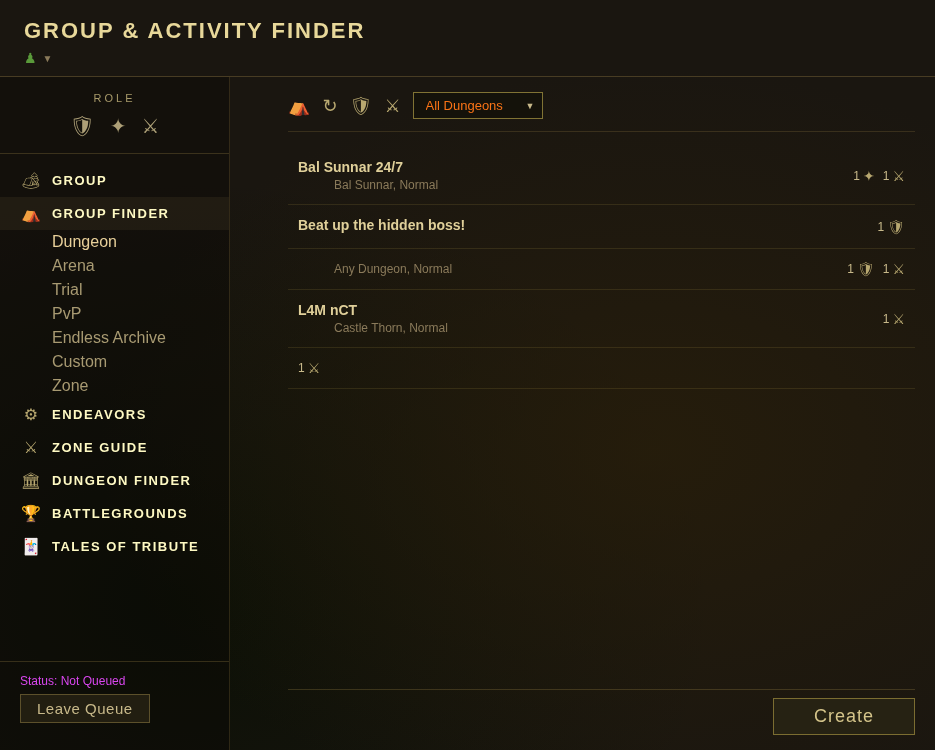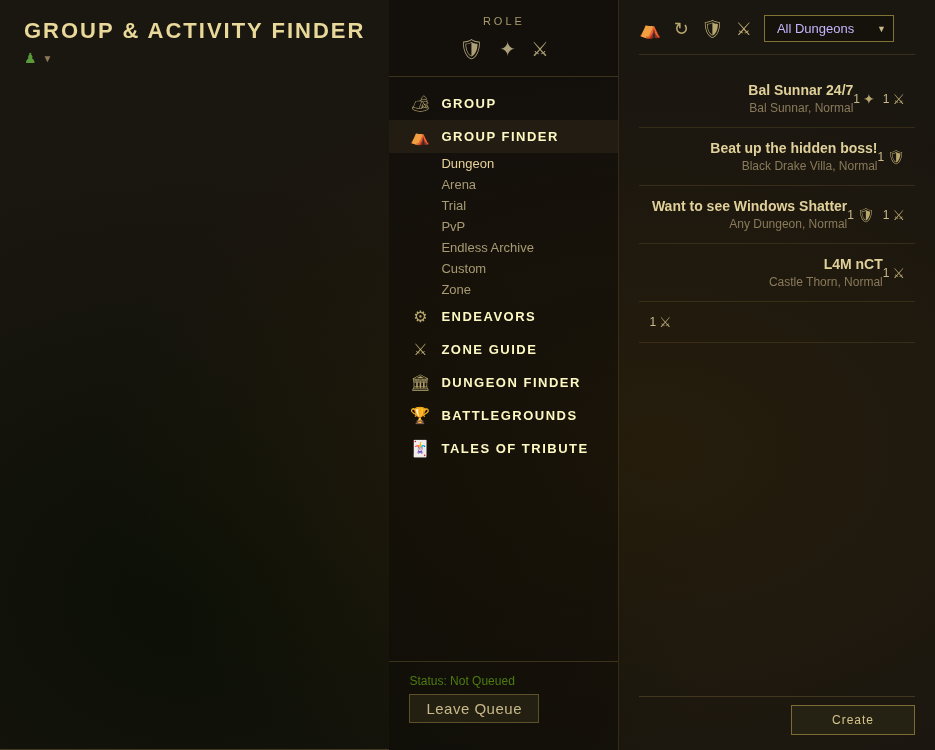--- a/index.html
+++ b/index.html
@@ -23,21 +23,21 @@
         radial-gradient(ellipse at 70% 60%, rgba(40,30,10,0.8) 0%, transparent 60%),
         radial-gradient(ellipse at 20% 80%, rgba(10,15,5,0.9) 0%, transparent 50%);
       pointer-events: none;
       z-index: 0;
     }
 
     .page-wrapper {
       position: relative;
       z-index: 1;
       display: flex;
-      flex-direction: row;
+      flex-direction: column;
       height: 100%;
     }
 
     
     .header {
       padding: 18px 24px 10px 24px;
       border-bottom: 1px solid rgba(180,150,80,0.3);
     }
 
     .header-title {
@@ -64,20 +64,21 @@
     .chevron-down {
       color: #8a7a5a;
       font-size: 10px;
     }
 
     
     .main-content {
       display: flex;
       flex: 1;
       overflow: hidden;
+      gap: 38px;
     }
 
     
     .sidebar {
       width: 230px;
       min-width: 230px;
       padding: 15px 0;
       border-right: 1px solid rgba(180,150,80,0.2);
       background: rgba(10,8,5,0.4);
     }
@@ -138,40 +139,40 @@
       color: #fef9c3;
       text-transform: uppercase;
     }
 
     
     .sub-nav {
       padding-left: 52px;
     }
 
     .sub-nav-item {
-      font-size: 13px;
+      font-size: 16px;
       color: #a89a72;
       padding: 3px 0;
       cursor: pointer;
     }
 
     .sub-nav-item.active {
       color: #e8d09a;
     }
 
     
     .sidebar-bottom {
       margin-top: auto;
       padding: 12px 20px;
       border-top: 1px solid rgba(180,150,80,0.25);
     }
 
     .status-text {
       font-size: 12px;
-      color: #4d7c0f;
+      color: #d946ef;
       margin-bottom: 6px;
     }
 
     .leave-queue-btn {
       background: rgba(40,35,20,0.8);
       border: 1px solid rgba(150,130,70,0.5);
       color: #c8b98a;
       padding: 5px 16px;
       font-size: 15px;
       cursor: pointer;
@@ -198,21 +199,21 @@
     }
 
     .filter-icon {
       font-size: 18px;
       color: #b8a870;
     }
 
     .filter-dropdown {
       background: rgba(20,18,10,0.9);
       border: 1px solid rgba(200,180,80,0.6);
-      color: #c4b5fd;
+      color: #f97316;
       padding: 5px 12px;
       font-size: 13px;
       font-family: inherit;
       cursor: pointer;
       min-width: 130px;
       appearance: none;
       -webkit-appearance: none;
       padding-right: 24px;
       position: relative;
     }
@@ -243,21 +244,20 @@
       padding: 12px 10px;
       border-bottom: 1px solid rgba(150,130,60,0.2);
       display: flex;
       justify-content: space-between;
       align-items: center;
       cursor: pointer;
     }
 
     .listing-info {
       flex: 1;
-      text-align: right;
     }
 
     .listing-title {
       font-size: 14px;
       font-weight: 600;
       color: #e0d09a;
       margin-bottom: 3px;
     }
 
     .listing-subtitle {
@@ -298,21 +298,21 @@
       padding: 8px 0 0 0;
       border-top: 1px solid rgba(180,150,80,0.25);
       margin-top: 8px;
     }
 
     .create-btn {
       background: rgba(40,35,20,0.9);
       border: 1px solid rgba(180,160,70,0.6);
       color: #d4c48a;
       padding: 7px 40px;
-      font-size: 12px;
+      font-size: 18px;
       cursor: pointer;
       font-family: inherit;
       letter-spacing: 1px;
       transition: background 0.15s;
     }
 
     
     .listings::-webkit-scrollbar {
       width: 6px;
     }
@@ -446,33 +446,31 @@
             <span class="slot-group">
               <span class="slot-num">1</span>
               <span class="slot-icon">⚔</span>
             </span>
           </div>
         </div>
 
         <div class="listing-item">
           <div class="listing-info">
             <div class="listing-title">Beat up the hidden boss!</div>
-            <div class="listing-subtitle">Black Drake Villa, Normal</div>
           </div>
           <div class="listing-slots">
             <span class="slot-group">
               <span class="slot-num">1</span>
               <span class="slot-icon">🛡</span>
             </span>
           </div>
         </div>
 
         <div class="listing-item">
           <div class="listing-info">
-            <div class="listing-title">Want to see Windows Shatter</div>
             <div class="listing-subtitle">Any Dungeon, Normal</div>
           </div>
           <div class="listing-slots">
             <span class="slot-group">
               <span class="slot-num">1</span>
               <span class="slot-icon">🛡</span>
             </span>
             <span class="slot-group">
               <span class="slot-num">1</span>
               <span class="slot-icon">⚔</span>

